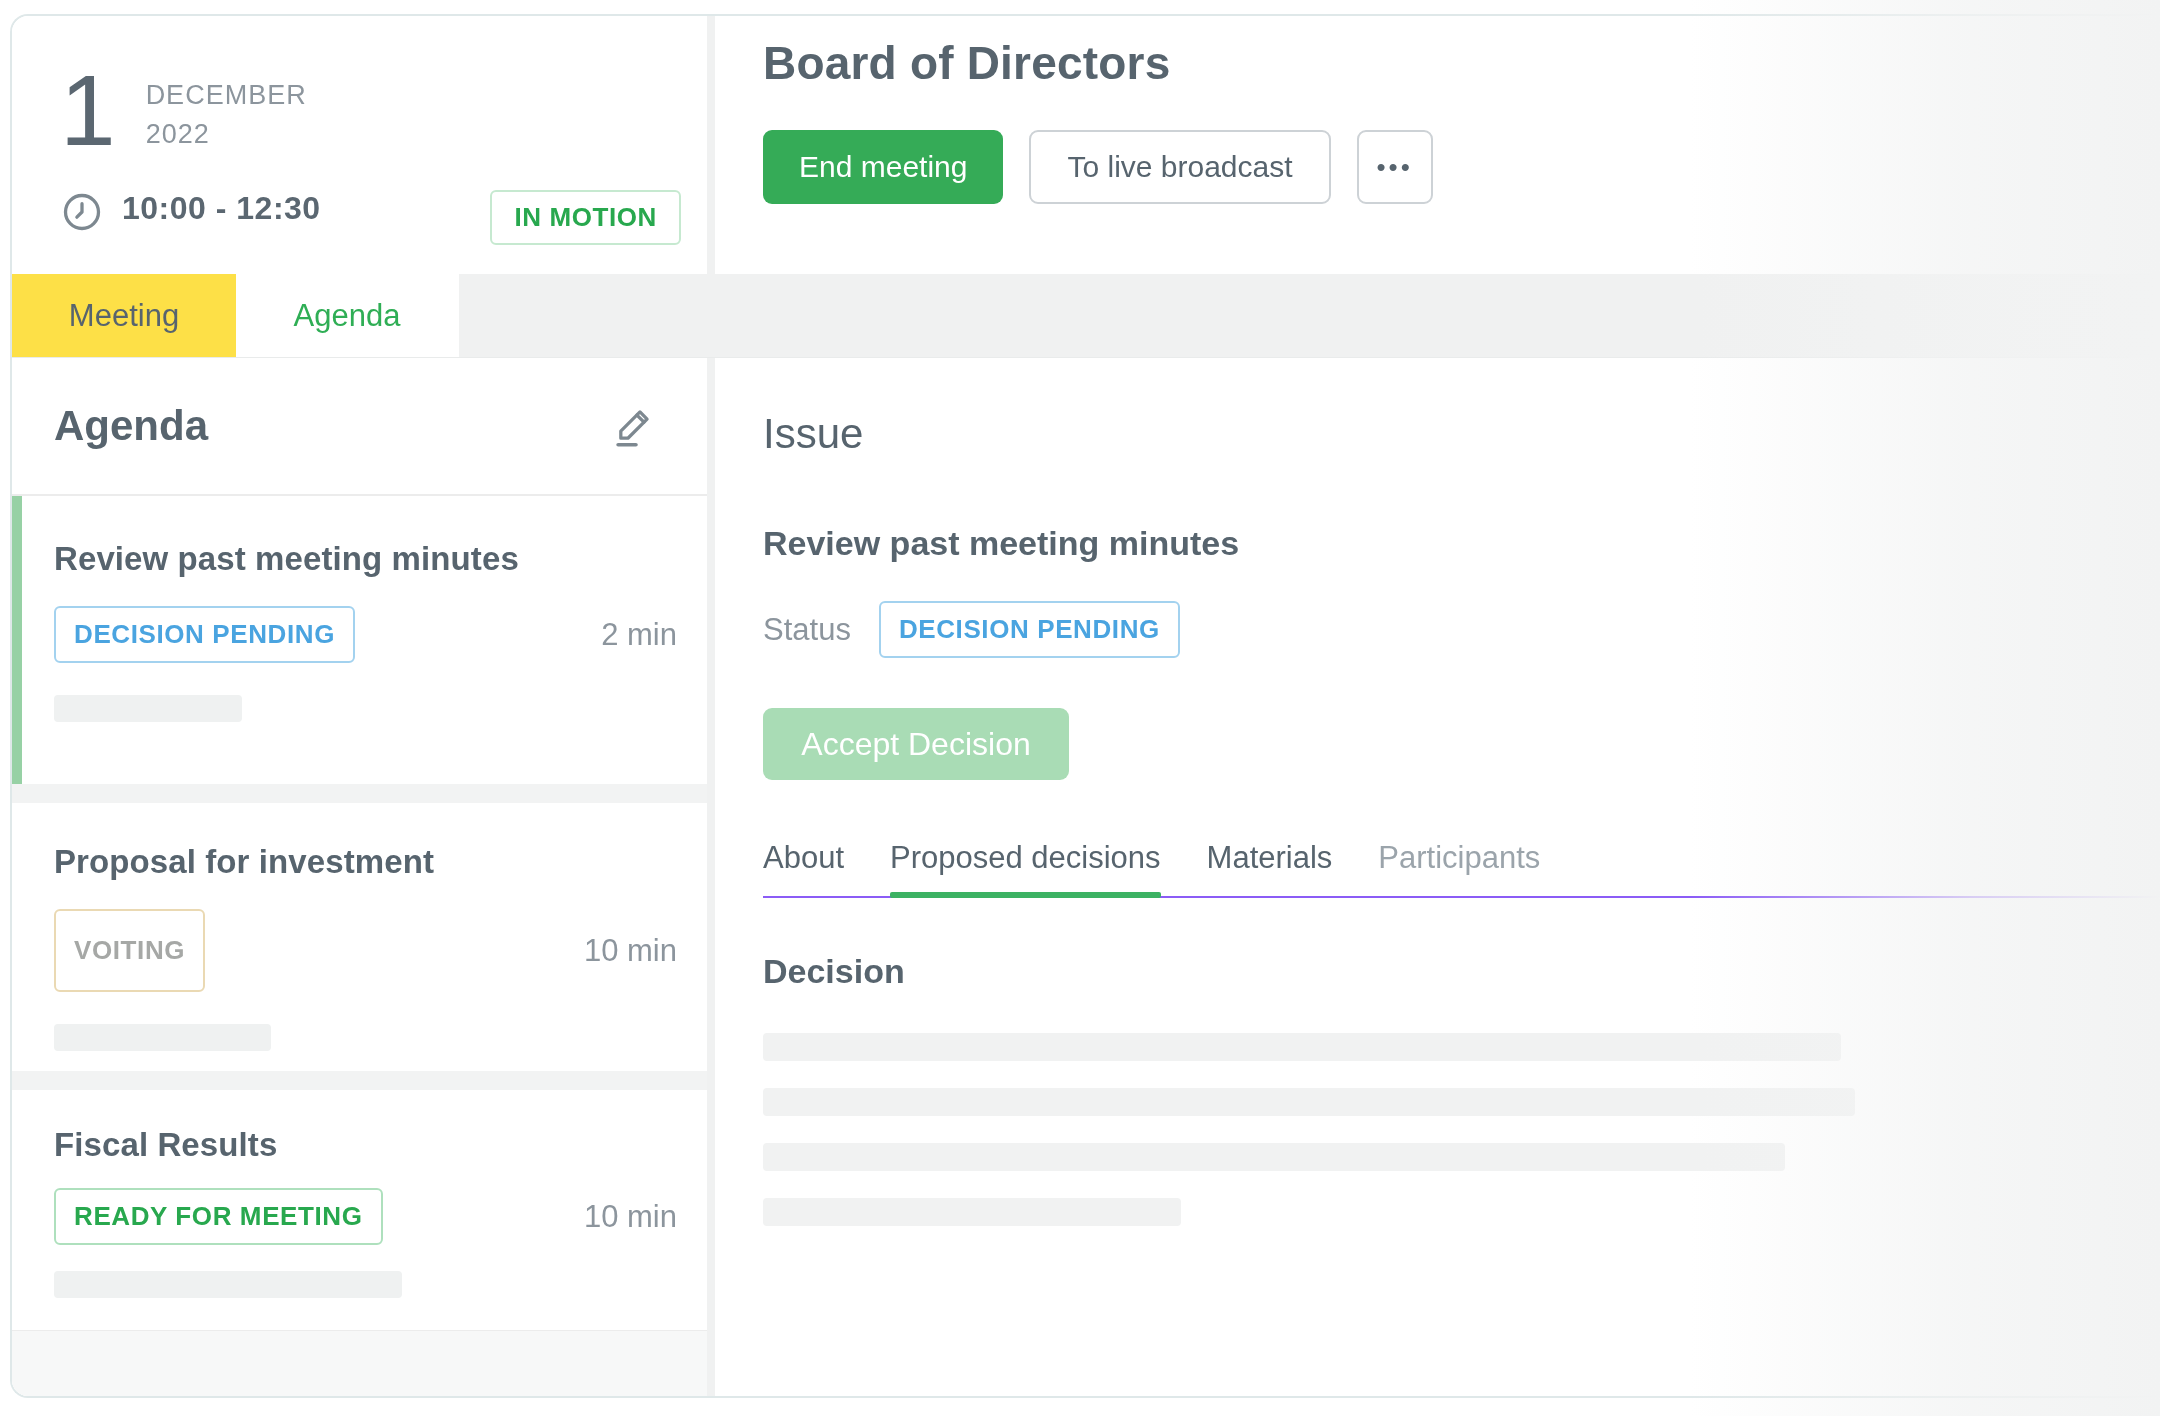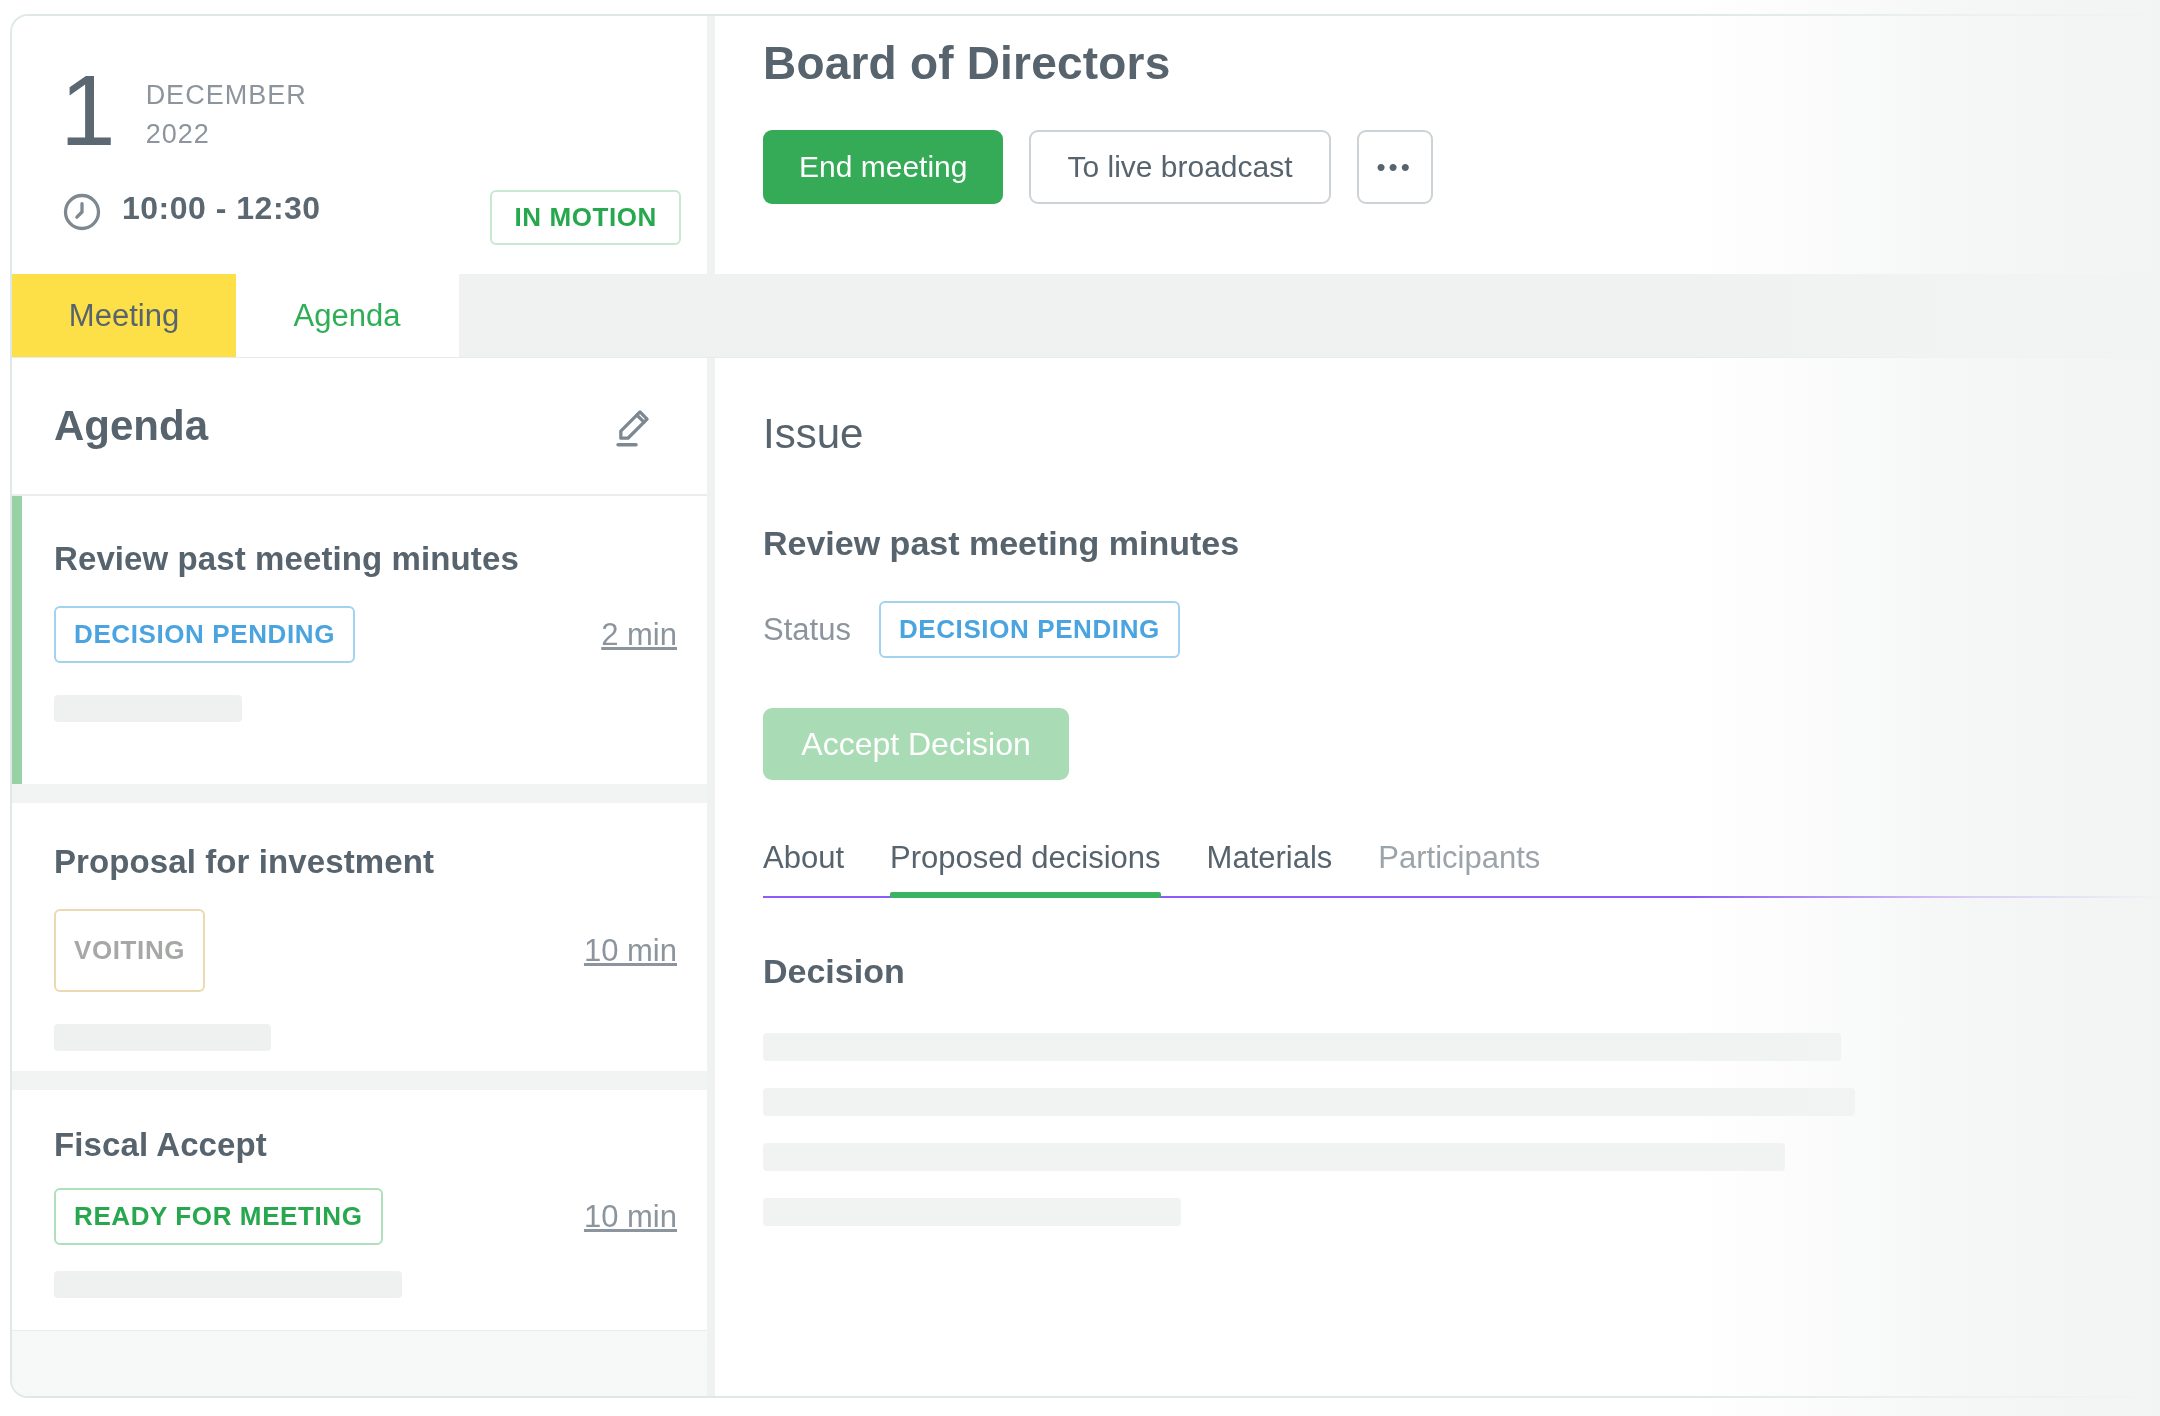--- a/index.html
+++ b/index.html
@@ -62,21 +62,21 @@
   .edit-btn svg { width:46px; height:46px; }
 
   .aitem { position:relative; background:#fff; padding:44px 30px 0 42px; flex:0 0 auto; }
   .aitem.active { border-left:10px solid #97d1a5; padding-left:32px; }
   .item-1 { height:288px; }
   .item-2 { height:268px; padding-top:40px; }
   .item-3 { height:240px; padding-top:36px; }
   .aitem-title { font-size:33px; font-weight:700; color:#57646e; letter-spacing:0.1px; }
   .badge-row { display:flex; align-items:center; margin-top:28px; }
   .item-3 .badge-row { margin-top:24px; }
-  .duration { margin-left:auto; font-size:31px; color:#8c959d;text-decoration:underline; }
+  .duration { margin-left:auto; font-size:31px; color:#8c959d; }
   .skel { background:#eff1f1; border-radius:4px; height:27px; margin-top:32px; }
   .item-3 .skel { margin-top:26px; }
   .gap { height:19px; flex:0 0 auto; background:#f2f3f3; }
   .list-footer { flex:1; background:#f7f8f8; border-top:1px solid #ececec; }
 
   .right-panel { flex:1; background:#fff; padding:0 0 0 48px; min-width:0; }
   .issue-title { margin-top:52px; font-size:42px; font-weight:400; color:#57646e; }
   .issue-subtitle { margin-top:66px; font-size:34px; font-weight:700; color:#57646e; }
   .status-row { margin-top:38px; display:flex; align-items:center; }
   .status-label { font-size:31px; color:#8c959d; margin-right:28px; }
@@ -172,21 +172,21 @@
         <div class="badge-row">
           <span class="badge b-tan">VOITING</span>
           <span class="duration">10 min</span>
         </div>
         <div class="skel" style="width:217px"></div>
       </article>
 
       <div class="gap"></div>
 
       <article class="aitem item-3">
-        <div class="aitem-title">Fiscal Accept</div>
+        <div class="aitem-title">Fiscal Results</div>
         <div class="badge-row">
           <span class="badge b-green">READY FOR MEETING</span>
           <span class="duration">10 min</span>
         </div>
         <div class="skel" style="width:348px"></div>
       </article>
 
       <div class="list-footer"></div>
     </section>
 

